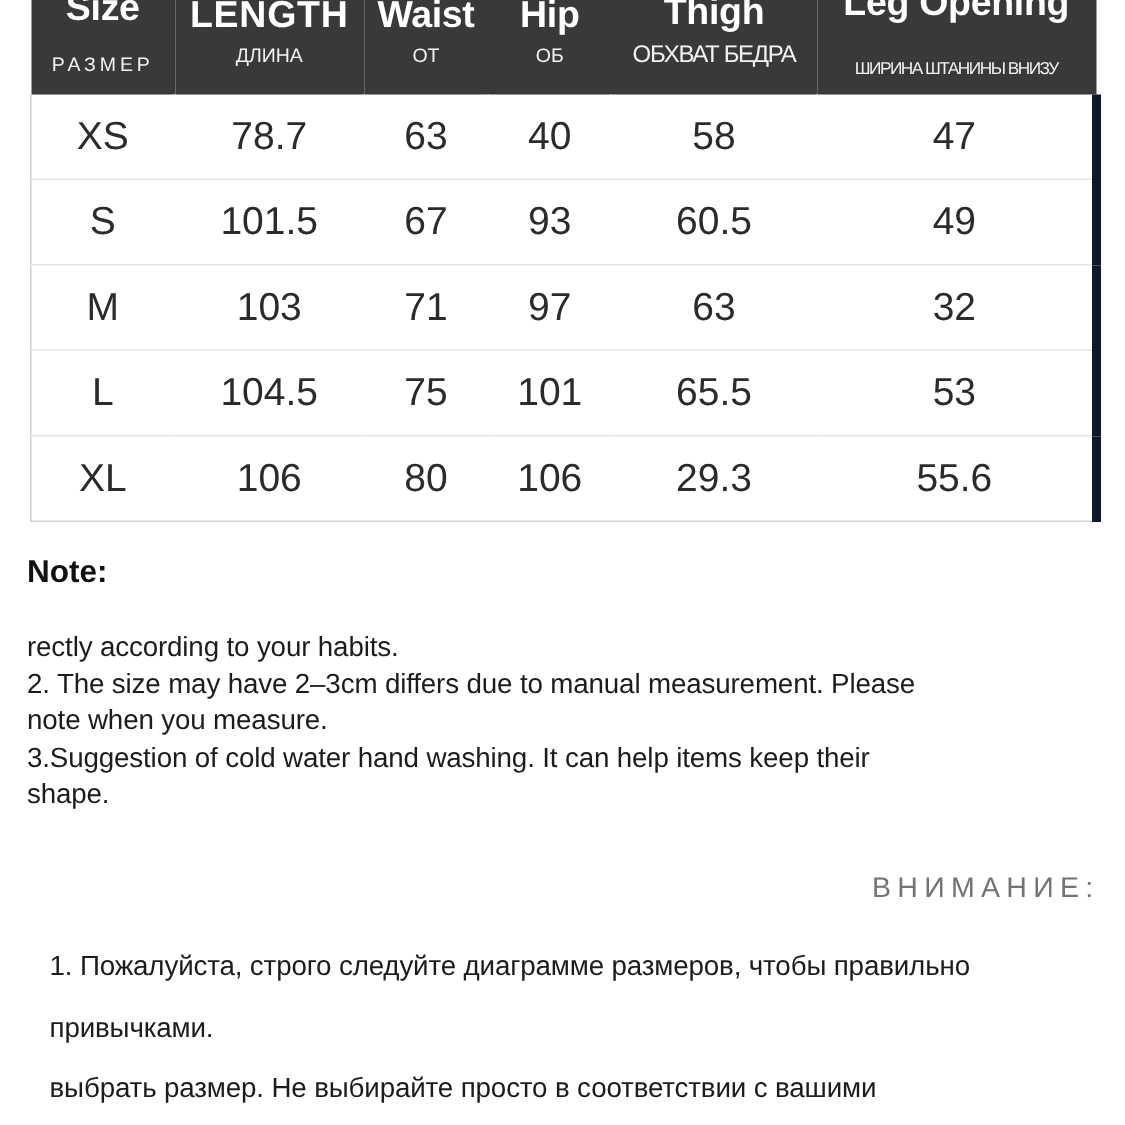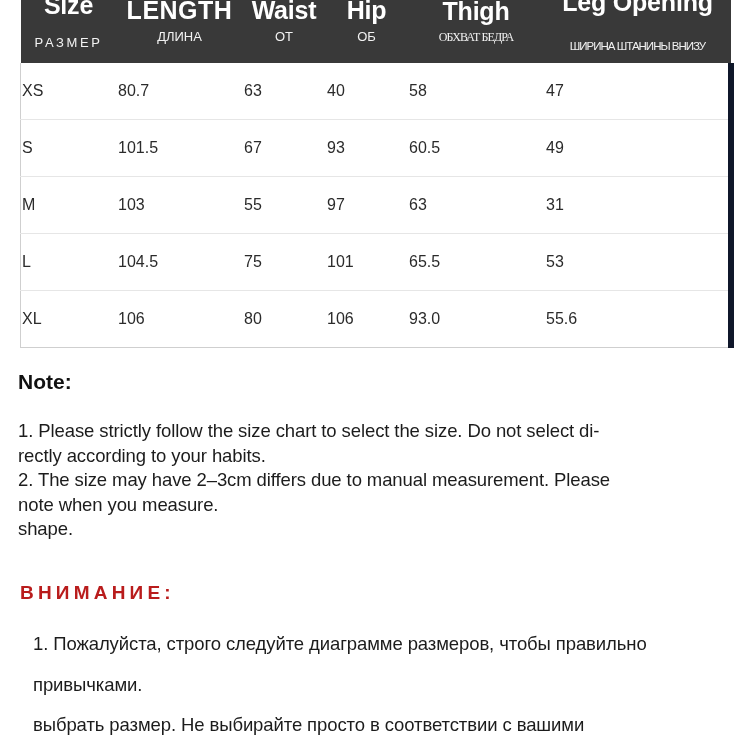--- a/index.html
+++ b/index.html
@@ -67,33 +67,32 @@
     margin-top: 5px;
     white-space: nowrap;
     color: #f2f2f2;
   }
   .th-ru.spaced {
     letter-spacing: 2.6px;
     margin-top: 16px;
   }
   .th-ru.squeeze {
     letter-spacing: -0.9px;
-    font-size: 12px;
-    font-family: Liberation Serif, serif;
+    font-size: 16px;
   }
   .th-ru.squeeze2 {
     letter-spacing: -1.0px;
     font-size: 11.5px;
     margin-top: 23px;
   }
 
   table.size-table tbody td {
     height: 54px;
-    text-align: left;
-    font-size: 16px;
+    text-align: center;
+    font-size: 26px;
     color: #2b2b2b;
     border-bottom: 1px solid #e6e6e6;
     border-left: 1px solid #ffffff;
     font-weight: normal;
   }
   table.size-table tbody tr:last-child td {
     border-bottom: 1px solid #cfcfcf;
   }
   table.size-table tbody td.first-col {
     border-left: 1px solid #cfcfcf;
@@ -129,25 +128,26 @@
   .note-line {
     font-size: 18.5px;
     line-height: 24.5px;
     color: #1c1c1c;
     margin: 0;
     letter-spacing: -0.1px;
   }
 
   .attn-heading {
     font-size: 19px;
-    font-weight: bold;
-    color: #b91c1c;
+    font-weight: normal;
+    color: #737373;
     letter-spacing: 4.2px;
     margin: 41px 0 28px 2px;
     line-height: 1.1;
+    text-align: right;
   }
 
   .ru-line {
     font-size: 18.5px;
     line-height: 25.5px;
     color: #1c1c1c;
     margin: 15px;
     letter-spacing: -0.1px;
   }
 </style>
@@ -202,70 +202,70 @@
             <div class="th-inner">
               <span class="th-en">Leg Opening</span>
               <span class="th-ru squeeze2">ШИРИНА ШТАНИНЫ ВНИЗУ</span>
             </div>
           </th>
         </tr>
       </thead>
       <tbody>
         <tr>
           <td class="first-col">XS</td>
-          <td>80.7</td>
+          <td>78.7</td>
           <td>63</td>
           <td>40</td>
           <td>58</td>
           <td class="last-col">47</td>
         </tr>
         <tr>
           <td class="first-col">S</td>
           <td>101.5</td>
           <td>67</td>
           <td>93</td>
           <td>60.5</td>
           <td class="last-col">49</td>
         </tr>
         <tr>
           <td class="first-col">M</td>
           <td>103</td>
-          <td>55</td>
+          <td>71</td>
           <td>97</td>
           <td>63</td>
-          <td class="last-col">31</td>
+          <td class="last-col">32</td>
         </tr>
         <tr>
           <td class="first-col">L</td>
           <td>104.5</td>
           <td>75</td>
           <td>101</td>
           <td>65.5</td>
           <td class="last-col">53</td>
         </tr>
         <tr>
           <td class="first-col">XL</td>
           <td>106</td>
           <td>80</td>
           <td>106</td>
-          <td>93.0</td>
+          <td>29.3</td>
           <td class="last-col">55.6</td>
         </tr>
       </tbody>
     </table>
   </div>
 
   <div class="notes">
 
     <p class="note-heading">Note:</p>
 
-    <p class="note-line">1. Please strictly follow the size chart  to select the size. Do not select di-</p>
     <p class="note-line">rectly according to your habits.</p>
     <p class="note-line">2. The size may have 2–3cm differs due to manual measurement. Please</p>
     <p class="note-line">note when you measure.</p>
+    <p class="note-line">3.Suggestion of cold water hand washing. It can help items keep their</p>
     <p class="note-line">shape.</p>
 
     <p class="attn-heading">ВНИМАНИЕ:</p>
 
     <p class="ru-line">1. Пожалуйста, строго следуйте диаграмме размеров, чтобы правильно</p>
     <p class="ru-line">привычками.</p>
     <p class="ru-line">выбрать размер. Не выбирайте просто в соответствии с вашими</p>
 
   </div>
 

